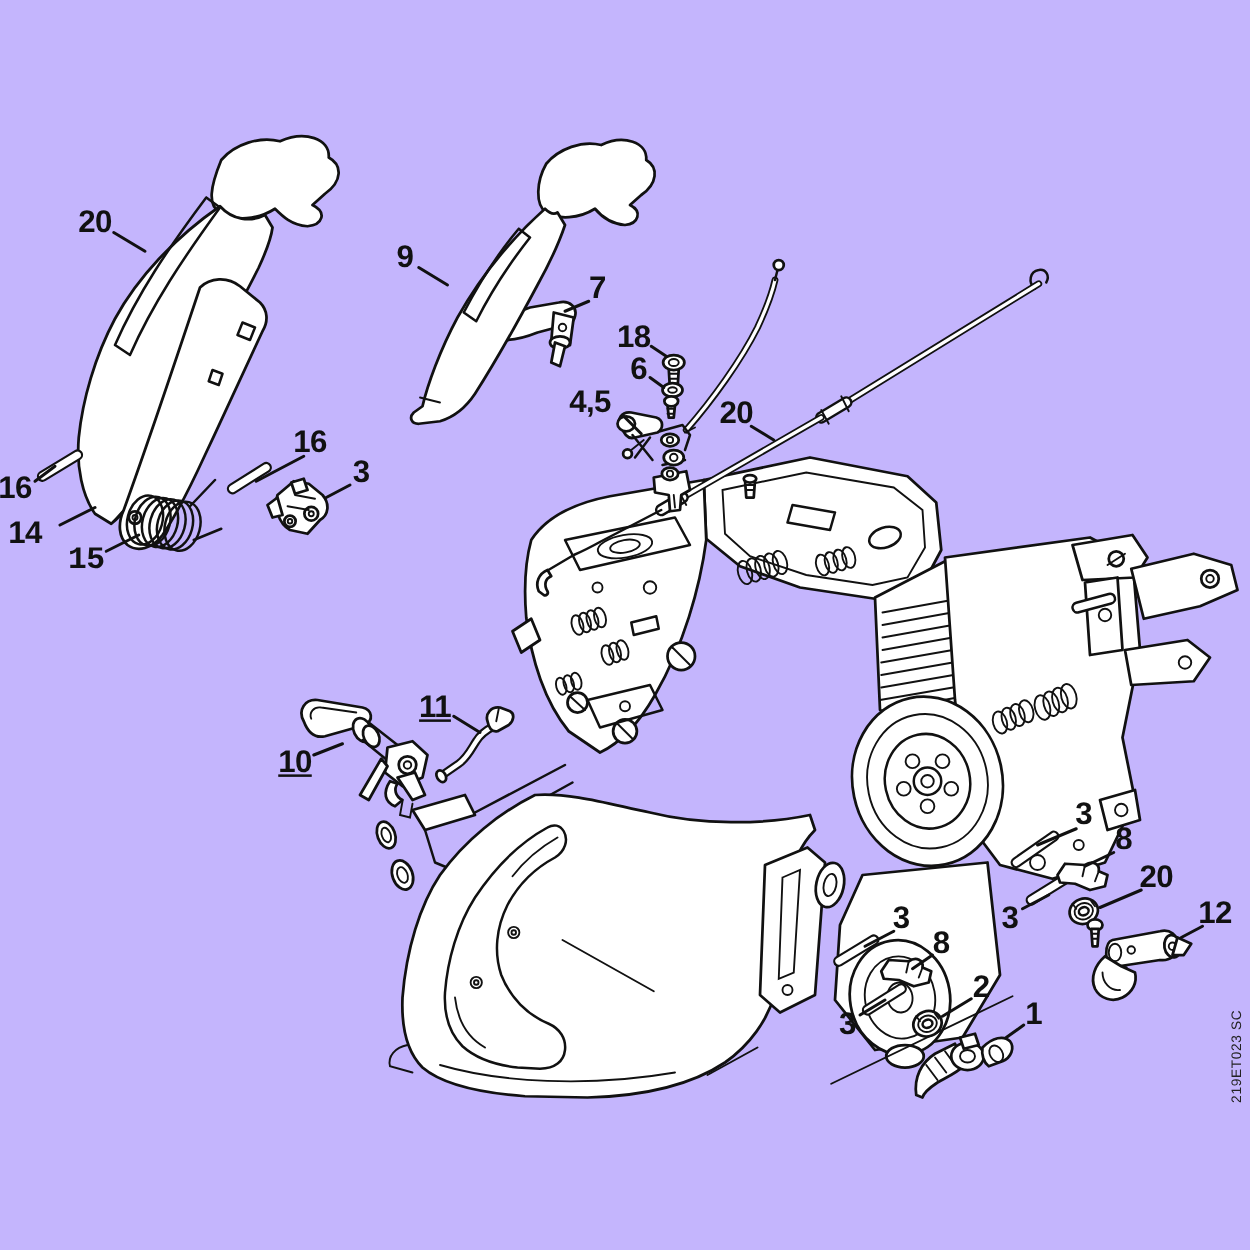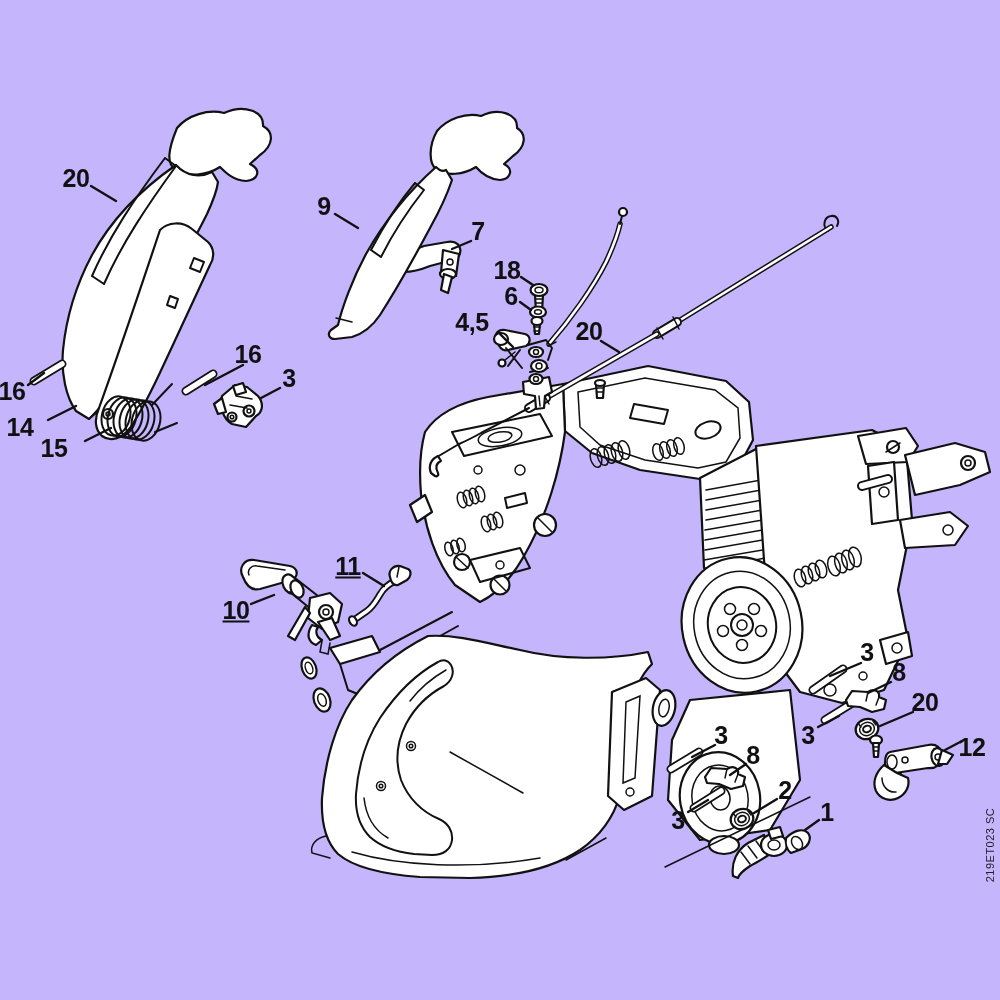--- a/index.html
+++ b/index.html
@@ -386,30 +386,30 @@
 <div id="callout-layer">
       <div class="callout" style="left: 76px; top: 178px;">20</div>
       <div class="callout" style="left: 324px; top: 206px;">9</div>
       <div class="callout" style="left: 478px; top: 231px;">7</div>
       <div class="callout" style="left: 507px; top: 270px;">18</div>
       <div class="callout" style="left: 511px; top: 296px;">6</div>
       <div class="callout" style="left: 472px; top: 322px;">4,5</div>
       <div class="callout" style="left: 589px; top: 331px;">20</div>
       <div class="callout" style="left: 12px; top: 391px;">16</div>
       <div class="callout" style="left: 20px; top: 427px; text-align: center;">14</div>
-      <div class="callout" style="left: 54px; top: 448px;">15</div>
+      <div class="callout" style="left: 69px; top: 448px; font-family: Liberation Mono, monospace;">15</div>
       <div class="callout" style="left: 248px; top: 354px;">16</div>
       <div class="callout" style="left: 289px; top: 378px;">3</div>
       <div class="callout" style="left: 236px; top: 610px; text-decoration: underline;">10</div>
       <div class="callout" style="left: 348px; top: 566px; text-decoration: underline;">11</div>
       <div class="callout" style="left: 867px; top: 652px;">3</div>
       <div class="callout" style="left: 899px; top: 672px;">8</div>
       <div class="callout" style="left: 925px; top: 702px;">20</div>
       <div class="callout" style="left: 808px; top: 735px;">3</div>
-      <div class="callout" style="left: 972px; top: 731px; margin-top: 16px;">12</div>
+      <div class="callout" style="left: 972px; top: 731px;">12</div>
       <div class="callout" style="left: 721px; top: 735px;">3</div>
       <div class="callout" style="left: 753px; top: 755px;">8</div>
       <div class="callout" style="left: 678px; top: 820px;">3</div>
       <div class="callout" style="left: 785px; top: 790px;">2</div>
       <div class="callout" style="left: 827px; top: 812px;">1</div>
     </div>
 
 <div class="watermark">219ET023 SC</div>
 </div>
 

